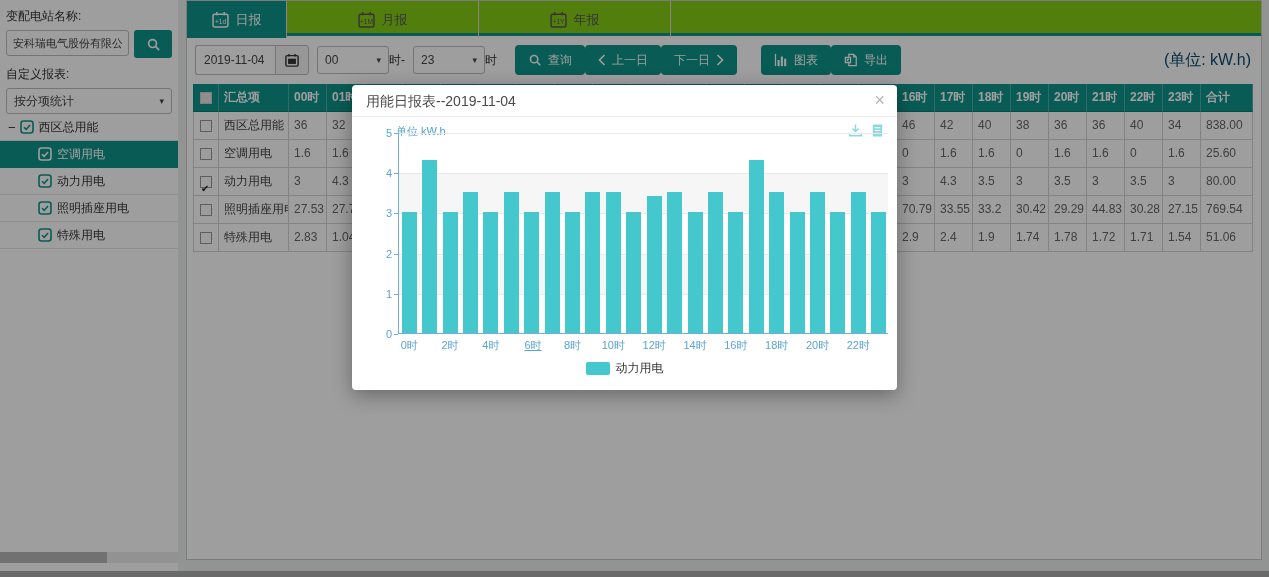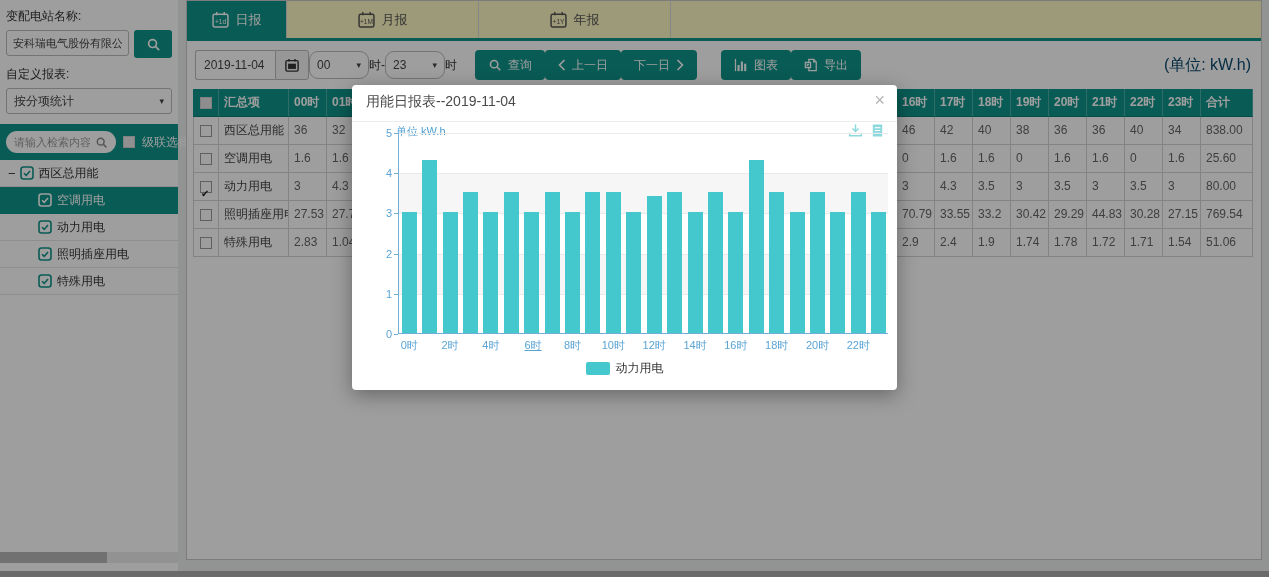--- a/index.html
+++ b/index.html
@@ -28,50 +28,50 @@
   .tree-row.parent { padding-left:8px; }
   .tree-row.child { padding-left:38px; }
   .tree-row.selected { background:#10948a; color:#fff; border-bottom-color:#10948a; }
   .collapse { font-size:13px; margin-right:4px; color:#333; }
   .tree-icon { color:#10948a; margin-right:5px; display:flex; }
   .tree-row.selected .tree-icon, .tree-row.selected .collapse { color:#fff; }
   .sidebar-scroll { position:absolute; left:0; bottom:8px; width:178px; height:11px; background:#ececec; }
   .sidebar-scroll .thumb { width:107px; height:11px; background:#b7b7b7; }
   
   .main { position:absolute; left:186px; top:0; width:1076px; height:560px; background:#fff; border:1px solid #c9c9c9; }
-  .tabs { display:flex; height:40px; border-bottom:3px solid #10948a; background:#fef9c3; }
+  .tabs { display:flex; height:35px; border-bottom:3px solid #10948a; background:#84cc16; }
   .tab { width:192px; height:37px; display:flex; align-items:center; justify-content:center; gap:7px; font-size:13px; color:#555; border-right:1px solid #d9d9d9; cursor:pointer; }
   .tab:first-child { width:100px; }
   .tab.active { background:#10948a; color:#fff; }
   .tab svg { flex:0 0 auto; }
   .toolbar { display:flex; align-items:center; padding:9px 10px 9px 8px; }
   .date-group { display:flex; }
   .date-input { width:80px; height:30px; border:1px solid #bbb; border-right:none; border-radius:3px 0 0 3px; padding:0 8px; font-size:12px; color:#444; font-family:inherit; background:#fff; }
   .date-btn { width:34px; height:30px; border:1px solid #bbb; border-radius:0 3px 3px 0; background:#f4f4f4; color:#333; display:flex; align-items:center; justify-content:center; cursor:pointer; }
-  .select.small { width:60px; height:28px; margin-left:0;border-radius:9px; }
+  .select.small { width:72px; height:28px; margin-left:8px; }
   .tlabel { font-size:12px; color:#333; }
   .btn { height:30px; padding:0 13px; background:#10948a; color:#fff; border:none; border-radius:4px; font-size:12px; font-family:inherit; display:inline-flex; align-items:center; gap:6px; cursor:pointer; }
   .btn.gap { margin-left:24px; }
   .unit-right { margin-left:auto; font-size:16px; color:#0c4a6e; }
   
   .table { margin-left:6px; }
   .trow { display:flex; }
   .cell { border-right:1px solid #d4d4d4; border-bottom:1px solid #d4d4d4; height:28px; line-height:27px; padding:0 5px; font-size:12px; color:#666; overflow:hidden; white-space:nowrap; }
   .cell.cb { width:26px; flex:0 0 26px; display:flex; align-items:center; justify-content:center; padding:0; border-left:1px solid #d4d4d4; }
   .cell.name { width:70px; flex:0 0 70px; color:#444; }
   .cell.hour { width:38px; flex:0 0 38px; }
   .cell.total { width:52px; flex:0 0 52px; }
   .thead .cell { background:#10948a; color:#fff; border-right:1px solid rgba(255,255,255,0.25); border-bottom:1px solid #0c7c73; font-weight:bold; }
   .thead .cell.cb { border-left:1px solid #10948a; }
   .thead .checkbox { background:#e6e6e6; border-color:#cfcfcf; }
   
   .backdrop { position:absolute; inset:0; background:rgba(0,0,0,0.38); z-index:50; }
   .page-hscroll { position:absolute; left:0; bottom:0; width:1269px; height:6px; background:#ababab; }
   .modal { position:absolute; left:352px; top:85px; width:545px; height:305px; background:#fff; border-radius:4px; box-shadow:0 5px 20px rgba(0,0,0,0.35); z-index:60; }
-  .modal-header { height:37px; line-height:32px; padding:0 14px; border-bottom:1px solid #ececec; font-size:14px; color:#4a4a4a; position:relative; }
+  .modal-header { height:32px; line-height:32px; padding:0 14px; border-bottom:1px solid #ececec; font-size:14px; color:#4a4a4a; position:relative; }
   .modal-close { position:absolute; right:12px; top:0; font-size:18px; color:#b5b5b5; cursor:pointer; line-height:30px; }
   .chart { position:absolute; left:0; right:0; top:32px; bottom:0; }
   .unit-label { position:absolute; left:44px; top:7px; font-size:11px; color:#4a9fd4; }
   .chart-icons { position:absolute; right:12px; top:6px; display:flex; gap:7px; color:#8bd9df; }
   .plot { position:absolute; left:46px; top:16px; width:490px; height:201px; border-left:1px solid #73aed4; border-bottom:1px solid #73aed4; }
   .band { position:absolute; left:0; right:0; background:#f6f6f6; }
   .gridline { position:absolute; left:0; right:0; height:1px; background:#e9e9e9; }
   .ytick { position:absolute; left:-5px; width:4px; height:1px; background:#73aed4; }
   .ylabel { position:absolute; right:100%; margin-right:7px; transform:translateY(-50%); font-size:11px; color:#5ba4d4; }
   .bar { position:absolute; bottom:0; width:15px; background:#45c8cd; }
@@ -93,31 +93,20 @@
             <circle cx="7" cy="7" r="4.2"></circle>
             <line x1="10.3" y1="10.3" x2="14" y2="14"></line>
           </svg>
       </button>
     </div>
     <div class="field-label">自定义报表:</div>
     <div class="select">
       <span>按分项统计</span>
       <span class="caret">▾</span>
     </div>
-  </div>
-  <div class="tree-toolbar">
-    <div class="search-pill">
-      <span class="ph">请输入检索内容</span>
-      <svg width="13" height="13" viewBox="0 0 16 16" fill="none" stroke="#8a8a8a" stroke-width="1.8">
-          <circle cx="7" cy="7" r="4.2"></circle>
-          <line x1="10.3" y1="10.3" x2="14" y2="14"></line>
-        </svg>
-    </div>
-    <span class="checkbox"></span>
-    <span class="cascade-label">级联选择</span>
   </div>
   <div id="tree">
       <div class="tree-row parent">
         <span class="collapse">−</span>
         <span class="tree-icon">
           <svg width="14" height="14" viewBox="0 0 14 14" fill="none" stroke="currentColor" stroke-width="1.6">
             <rect x="1" y="1" width="12" height="12" rx="2.5"></rect>
             <path d="M4 7.2 L6.2 9.4 L10 5"></path>
           </svg>
         </span>

